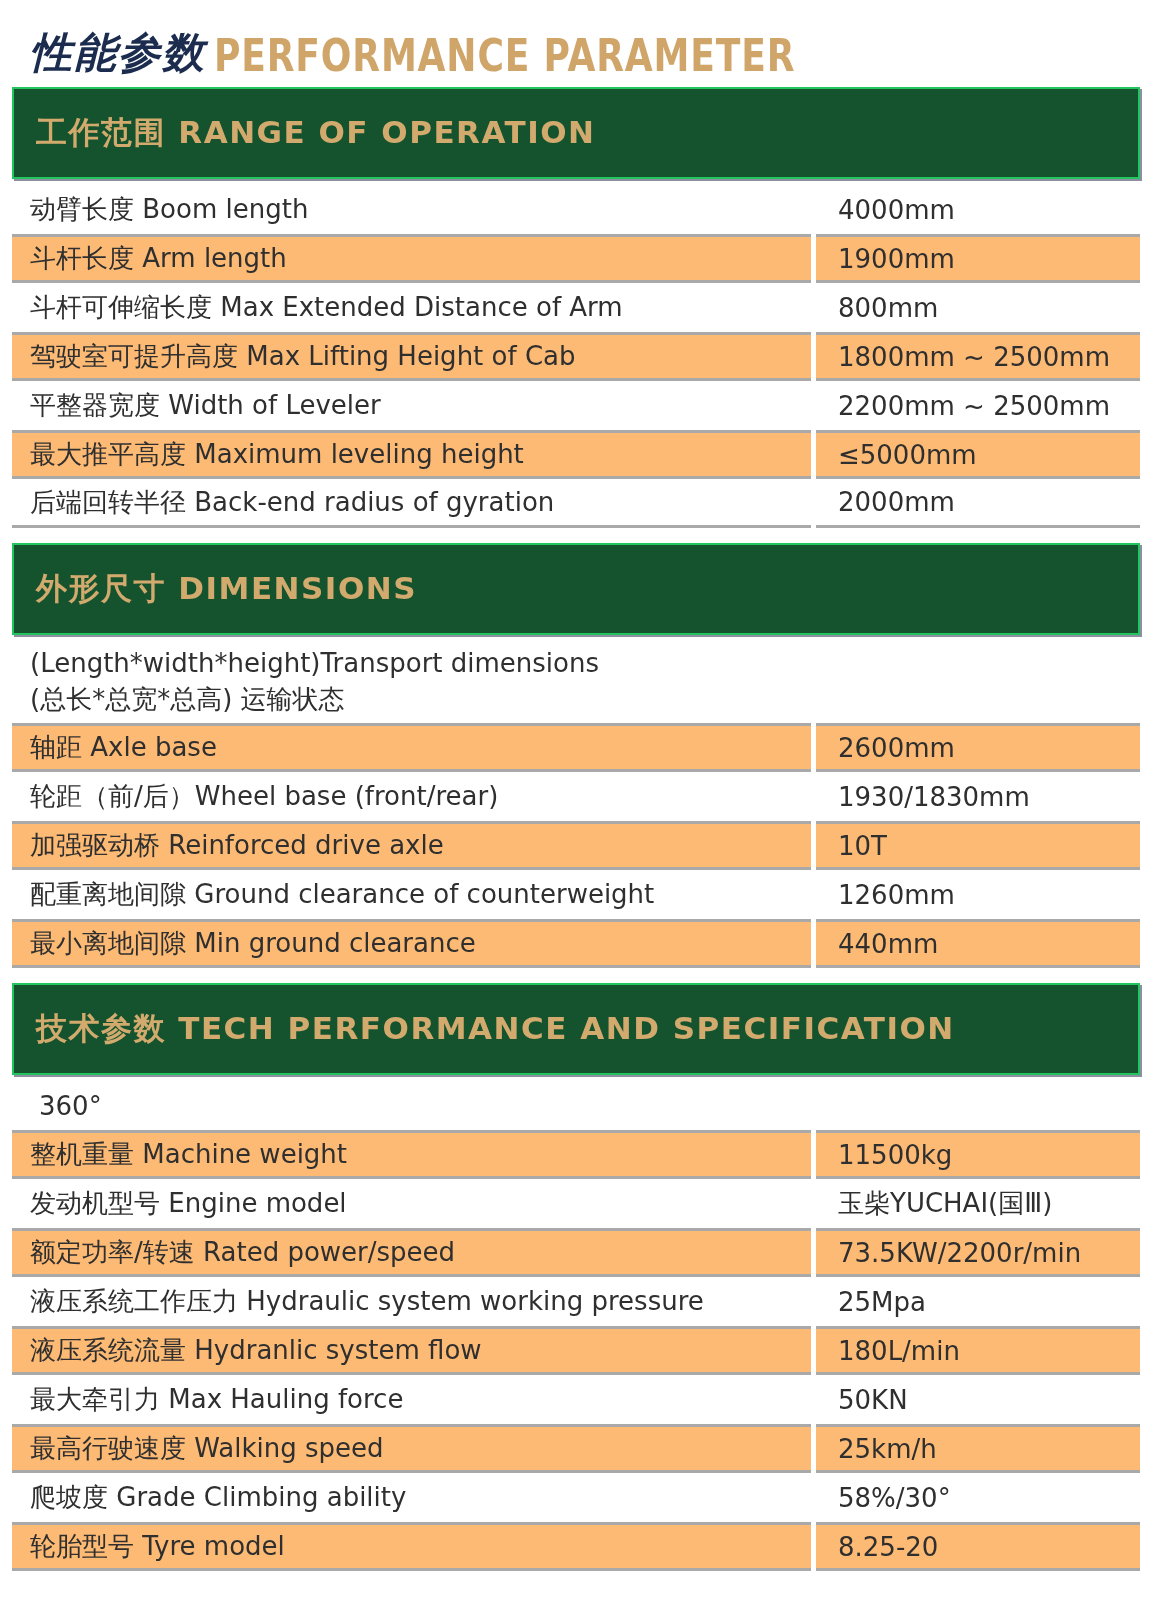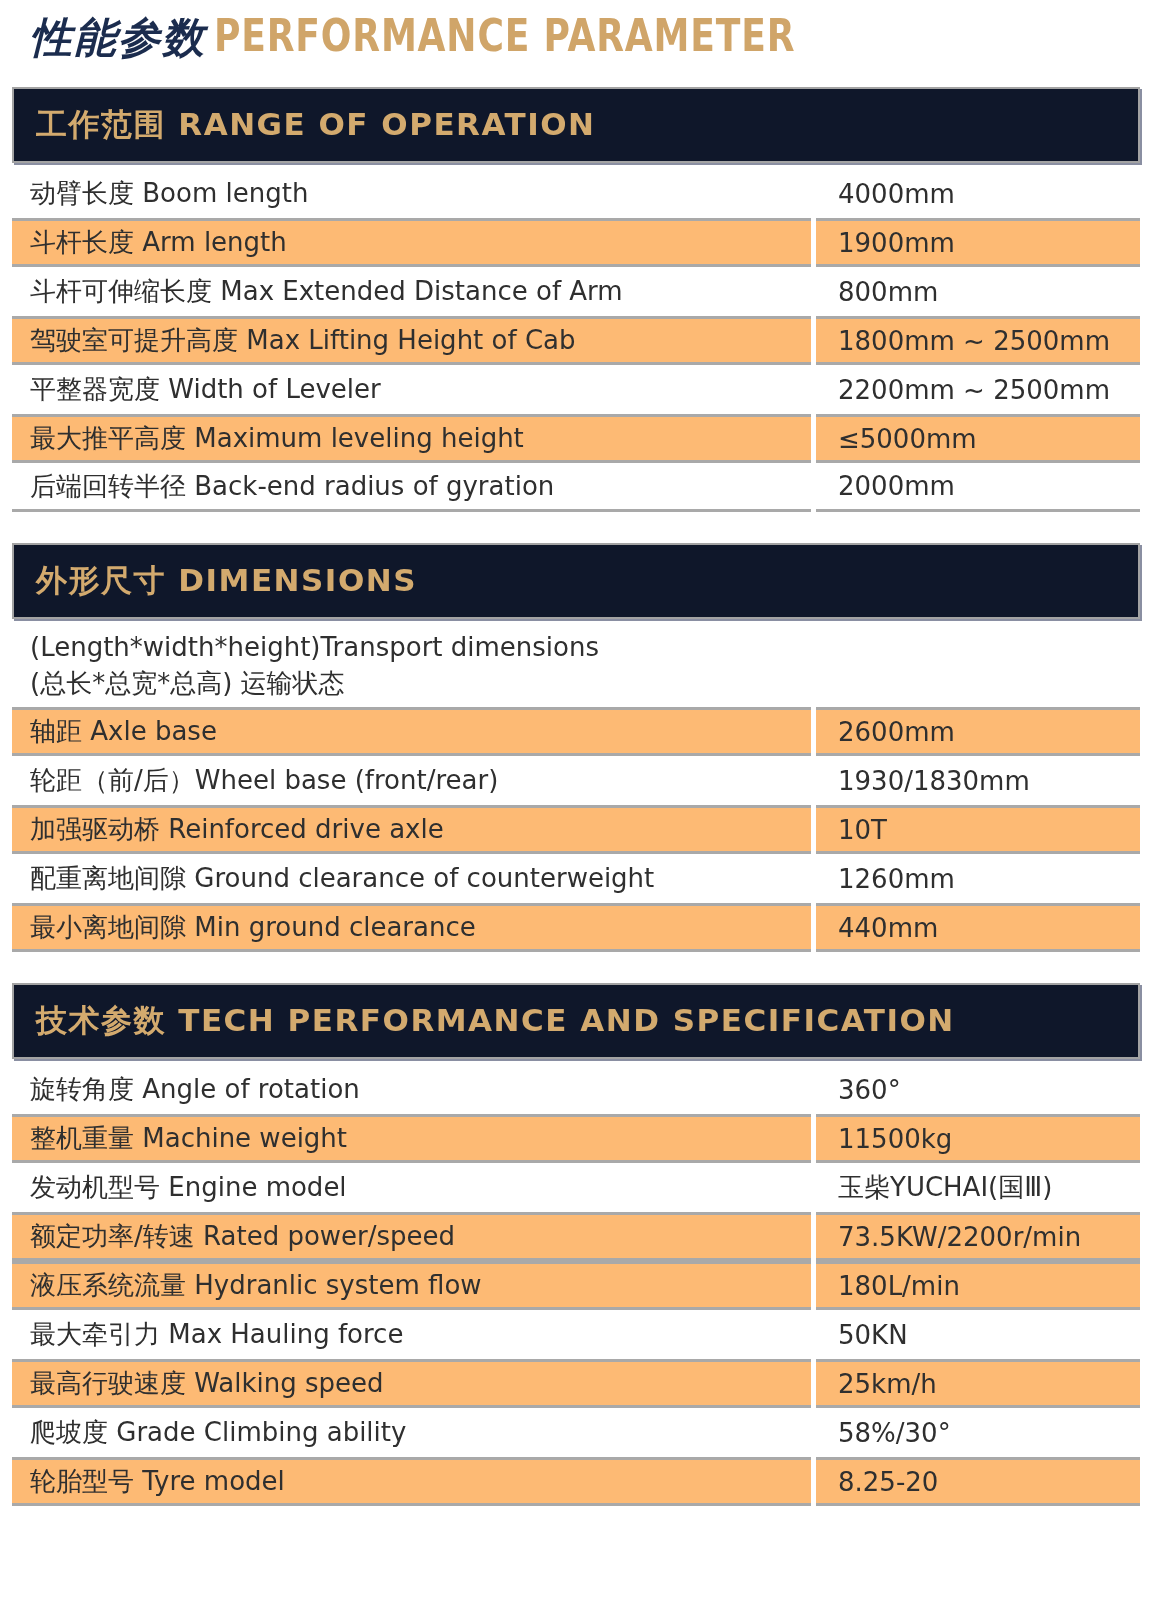--- a/index.html
+++ b/index.html
@@ -1,36 +1,36 @@
 <!DOCTYPE html>
 <html><head>
 <meta charset="utf-8">
 <style>
   html, body { margin: 0; padding: 0; background: #ffffff; }
   body { width: 1176px; height: 1602px; position: relative; overflow: hidden;
          font-family: "DejaVu Sans", "Liberation Sans", sans-serif; }
 
   .title {
-    position: absolute; left: 30px; top: 10px; height: 64px;
-    display: flex; align-items: flex-start; white-space: nowrap;
+    position: absolute; left: 30px; top: 17px; height: 64px;
+    display: flex; align-items: flex-end; white-space: nowrap;
   }
   .title .cn {
     font-family: "DejaVu Sans", sans-serif; font-weight: bold; font-style: italic;
     font-size: 42px; color: #1b2c4e; letter-spacing: 2px; margin-right: 8px;
   }
   .title .en {
     font-family: "DejaVu Sans", sans-serif; font-weight: bold;
     font-size: 44px; color: #d0a569; letter-spacing: 1px;
     transform: scaleX(0.82); transform-origin: left center; display: inline-block;
   }
 
   .section { position: absolute; left: 12px; width: 1128px; }
   .sec-header {
-    height: 76px; background: #0f172a;
-    border: 2px solid #a3a3a3; box-sizing: border-box;
+    height: 92px; background: #14532d;
+    border: 2px solid #22c55e; box-sizing: border-box;
     box-shadow: 2px 2px 0 #8a8fa2;
     display: flex; align-items: center; padding-left: 22px;
   }
   .sec-header span {
     color: #d3aa6e; font-weight: bold; font-size: 31px; letter-spacing: 1.5px;
     font-family: "DejaVu Sans", sans-serif;
   }
 
   .rows { margin-top: 6px; }
   .row { display: flex; height: 49px; position: relative; }
@@ -126,34 +126,37 @@
     </div>
   </div>
 </div>
 
 <div class="section" style="top:983px;">
   <div class="sec-header">
     <span>技术参数 TECH PERFORMANCE AND SPECIFICATION</span>
   </div>
   <div class="rows">
     <div class="row white">
-      <div class="cell key">旋转角度 Angle of rotation</div>
       <div class="cell val">360°</div>
     </div>
     <div class="row gray">
       <div class="cell key">整机重量 Machine weight</div>
       <div class="cell val">11500kg</div>
     </div>
     <div class="row white">
       <div class="cell key">发动机型号 Engine model</div>
       <div class="cell val">玉柴YUCHAI(国Ⅲ)</div>
     </div>
     <div class="row gray">
       <div class="cell key">额定功率/转速 Rated power/speed</div>
       <div class="cell val">73.5KW/2200r/min</div>
+    </div>
+    <div class="row white">
+      <div class="cell key">液压系统工作压力 Hydraulic system working pressure</div>
+      <div class="cell val">25Mpa</div>
     </div>
     <div class="row gray">
       <div class="cell key">液压系统流量 Hydranlic system flow</div>
       <div class="cell val">180L/min</div>
     </div>
     <div class="row white">
       <div class="cell key">最大牵引力 Max Hauling force</div>
       <div class="cell val">50KN</div>
     </div>
     <div class="row gray">

